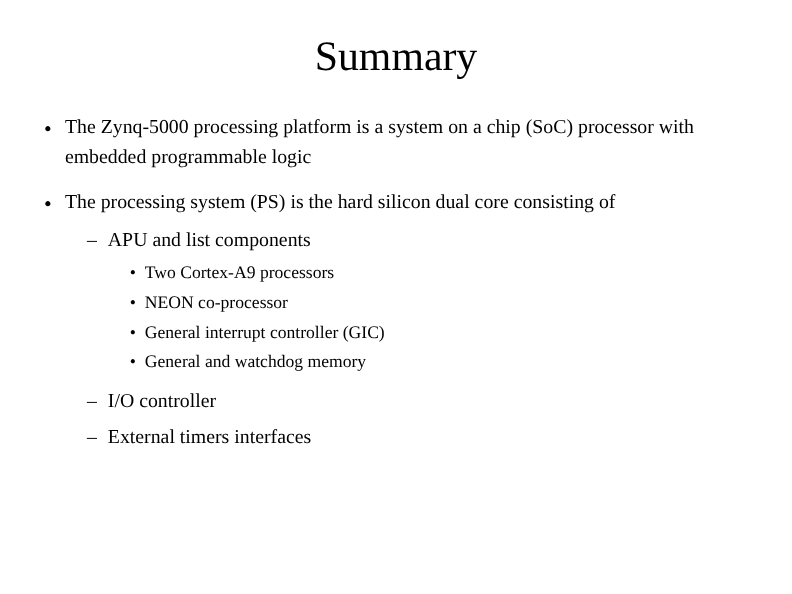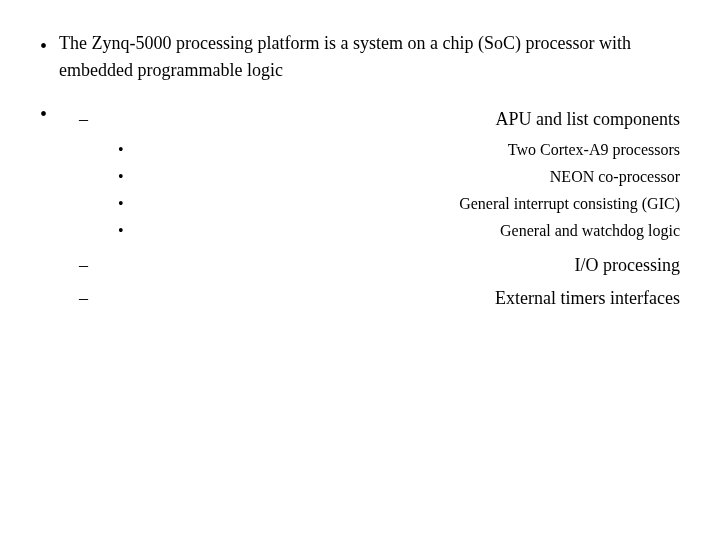--- a/index.html
+++ b/index.html
@@ -69,21 +69,20 @@
       font-size: 18px;
     }
 
     .sub-dash {
       margin-right: 10px;
       flex-shrink: 0;
     }
 
     .sub-text {
       flex: 1;
-      text-align: right;
     }
 
     .nested-list {
       margin-top: 5px;
       margin-left: 20px;
     }
 
     .nested-item {
       display: flex;
       align-items: flex-start;
@@ -97,31 +96,33 @@
     }
 
     .nested-text {
       flex: 1;
     }
   </style>
 </head>
 <body>
 
 <div class="slide">
+  <h1 class="title">Summary</h1>
 
   <div class="content">
 
     <div class="bullet-item">
       <span class="bullet-dot">•</span>
       <span class="bullet-text">The Zynq-5000 processing platform is a system on a chip (SoC) processor with embedded programmable logic</span>
     </div>
 
     <div class="bullet-item">
       <span class="bullet-dot">•</span>
       <span class="bullet-text">
+        <span>The processing system (PS) is the hard silicon dual core consisting of</span>
 
         <div class="sub-list">
 
           <div class="sub-item">
             <span class="sub-dash">–</span>
             <span class="sub-text">
               <span>APU and list components</span>
               <div class="nested-list">
 
                 <div class="nested-item">
@@ -129,35 +130,35 @@
                   <span class="nested-text">Two Cortex-A9 processors</span>
                 </div>
 
                 <div class="nested-item">
                   <span class="nested-bullet">•</span>
                   <span class="nested-text">NEON co-processor</span>
                 </div>
 
                 <div class="nested-item">
                   <span class="nested-bullet">•</span>
-                  <span class="nested-text">General interrupt consisting (GIC)</span>
+                  <span class="nested-text">General interrupt controller (GIC)</span>
                 </div>
 
                 <div class="nested-item">
                   <span class="nested-bullet">•</span>
-                  <span class="nested-text">General and watchdog logic</span>
+                  <span class="nested-text">General and watchdog memory</span>
                 </div>
 
               </div>
             </span>
           </div>
 
           <div class="sub-item">
             <span class="sub-dash">–</span>
-            <span class="sub-text">I/O processing</span>
+            <span class="sub-text">I/O controller</span>
           </div>
 
           <div class="sub-item">
             <span class="sub-dash">–</span>
             <span class="sub-text">External timers interfaces</span>
           </div>
 
         </div>
       </span>
     </div>

